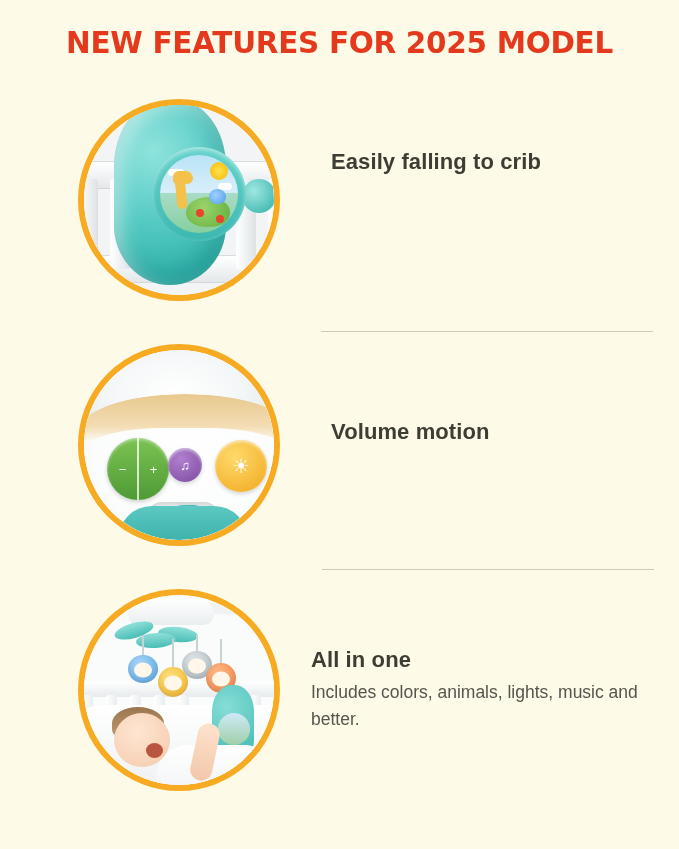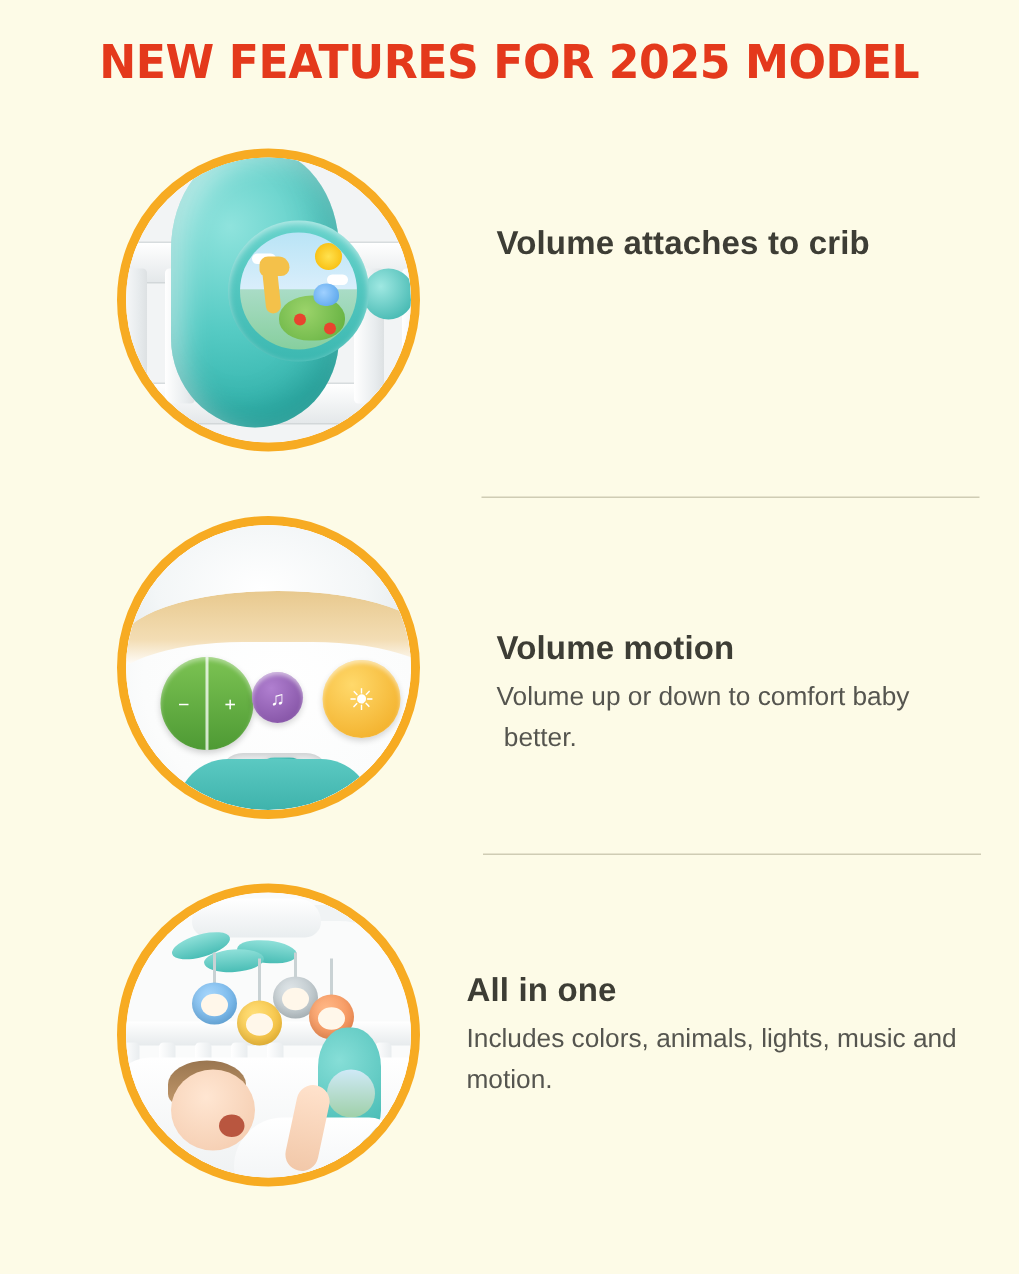--- a/index.html
+++ b/index.html
@@ -438,21 +438,21 @@
               <div class="apple" style="left:36px; bottom:16px;"></div>
               <div class="apple" style="left:56px; bottom:10px;"></div>
               <div class="bird-blue"></div>
             </div>
           </div>
         </div>
       </div>
     </div>
 
     <div class="text-col">
-      <p class="f-head">Volume attaches to crib</p>
+      <p class="f-head">Easily falling to crib</p>
     </div>
   </div>
 
   <div class="divider divider-1"></div>
 
   <div class="feature feature-2">
 
     <div class="photo-circle">
       <div class="photo-inner">
         <div class="panel-bg"></div>
@@ -481,22 +481,20 @@
         <div class="slider-track">
           <div class="slider-knob"></div>
         </div>
 
         <div class="teal-base"></div>
       </div>
     </div>
 
     <div class="text-col">
       <p class="f-head">Volume motion</p>
-      <p class="f-body">Volume up or down to comfort baby
- better.</p>
     </div>
   </div>
 
   <div class="divider divider-2"></div>
 
   <div class="feature feature-3">
 
     <div class="photo-circle">
       <div class="photo-inner">
         <div class="scene-bg"></div>
@@ -545,17 +543,17 @@
         <div class="baby-body"></div>
         <div class="baby-arm"></div>
         <div class="baby-hair"></div>
         <div class="baby-head"></div>
         <div class="baby-mouth"></div>
       </div>
     </div>
 
     <div class="text-col">
       <p class="f-head">All in one</p>
-      <p class="f-body">Includes colors, animals, lights, music and  motion.</p>
+      <p class="f-body">Includes colors, animals, lights, music and  better.</p>
     </div>
   </div>
 
 </div>
 
 </body></html>

